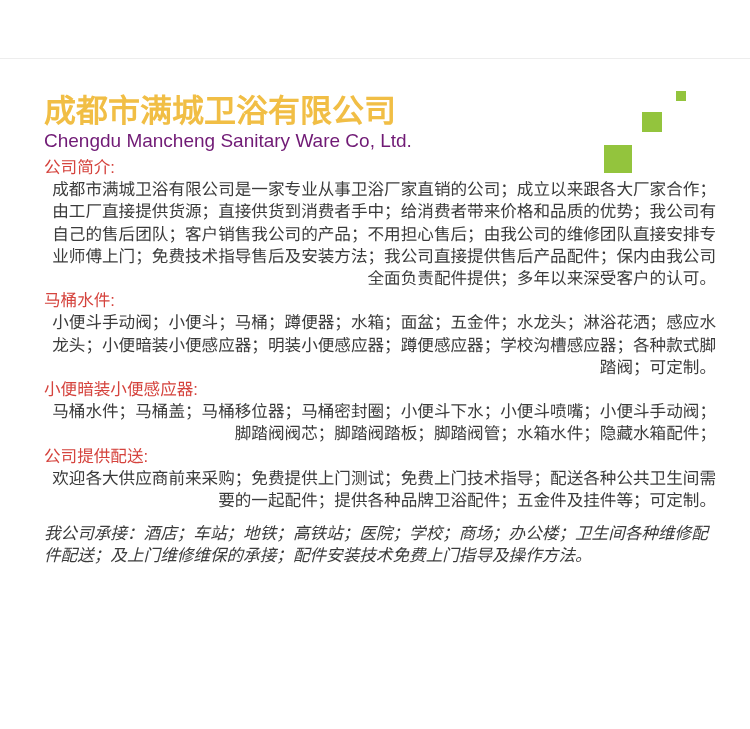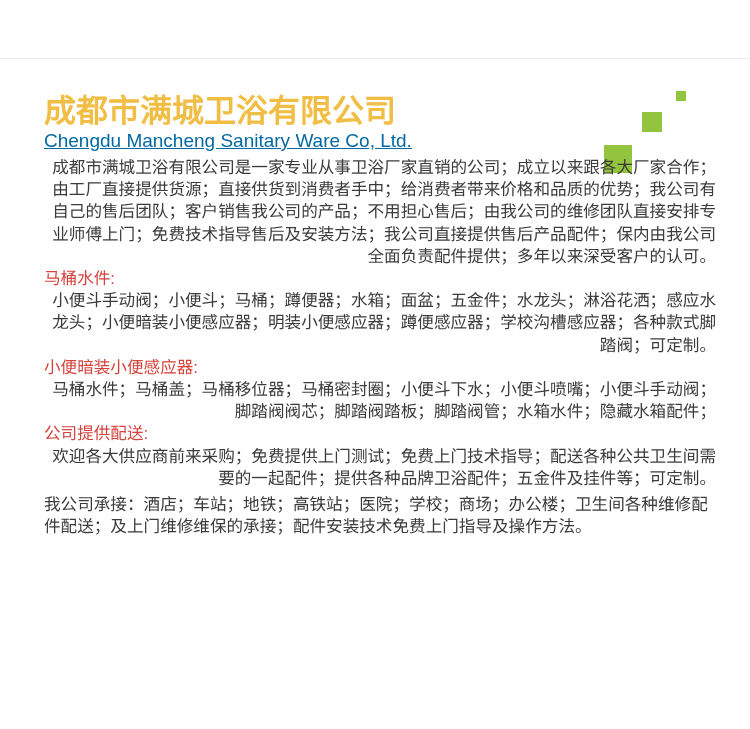--- a/index.html
+++ b/index.html
@@ -40,40 +40,40 @@
     line-height: 36px;
     font-weight: 700;
     color: #f1be45;
     letter-spacing: 0px;
     white-space: nowrap;
   }
   .company-name-en {
     font-size: 19px;
     line-height: 24px;
     font-weight: 400;
-    color: #0369a1;
+    color: #701a75;
     white-space: nowrap;
-    text-decoration: underline;
   }
   .doc {
     margin-top: 4px;
     font-size: 16.6px;
     line-height: 22.2px;
     color: #3b3b3b;
     text-align: left;
   }
   .sec-title {
     color: #d5433d;
   }
   .sec-body {
     color: #3b3b3b;
     text-align: right;
   }
   .footer-para {
-    margin-top: 4px;
+    margin-top: 11px;
+    font-style: italic;
   }
 </style>
 </head>
 <body>
 
 <div class="page">
 
   <div class="top-rule"></div>
 
   <div class="sq sq-small"></div>
@@ -82,20 +82,21 @@
 
   <div class="content">
 
     <div class="company-name-cn">成都市满城卫浴有限公司</div>
 
     <div class="company-name-en">Chengdu Mancheng Sanitary Ware Co, Ltd.</div>
 
     <div class="doc">
 
       <div class="section">
+        <div class="sec-title">公司简介:</div>
         <div class="sec-body">成都市满城卫浴有限公司是一家专业从事卫浴厂家直销的公司；成立以来跟各大厂家合作；由工厂直接提供货源；直接供货到消费者手中；给消费者带来价格和品质的优势；我公司有自己的售后团队；客户销售我公司的产品；不用担心售后；由我公司的维修团队直接安排专业师傅上门；免费技术指导售后及安装方法；我公司直接提供售后产品配件；保内由我公司全面负责配件提供；多年以来深受客户的认可。</div>
       </div>
 
       <div class="section">
         <div class="sec-title">马桶水件:</div>
         <div class="sec-body">小便斗手动阀；小便斗；马桶；蹲便器；水箱；面盆；五金件；水龙头；淋浴花洒；感应水龙头；小便暗装小便感应器；明装小便感应器；蹲便感应器；学校沟槽感应器；各种款式脚踏阀；可定制。</div>
       </div>
 
       <div class="section">
         <div class="sec-title">小便暗装小便感应器:</div>

